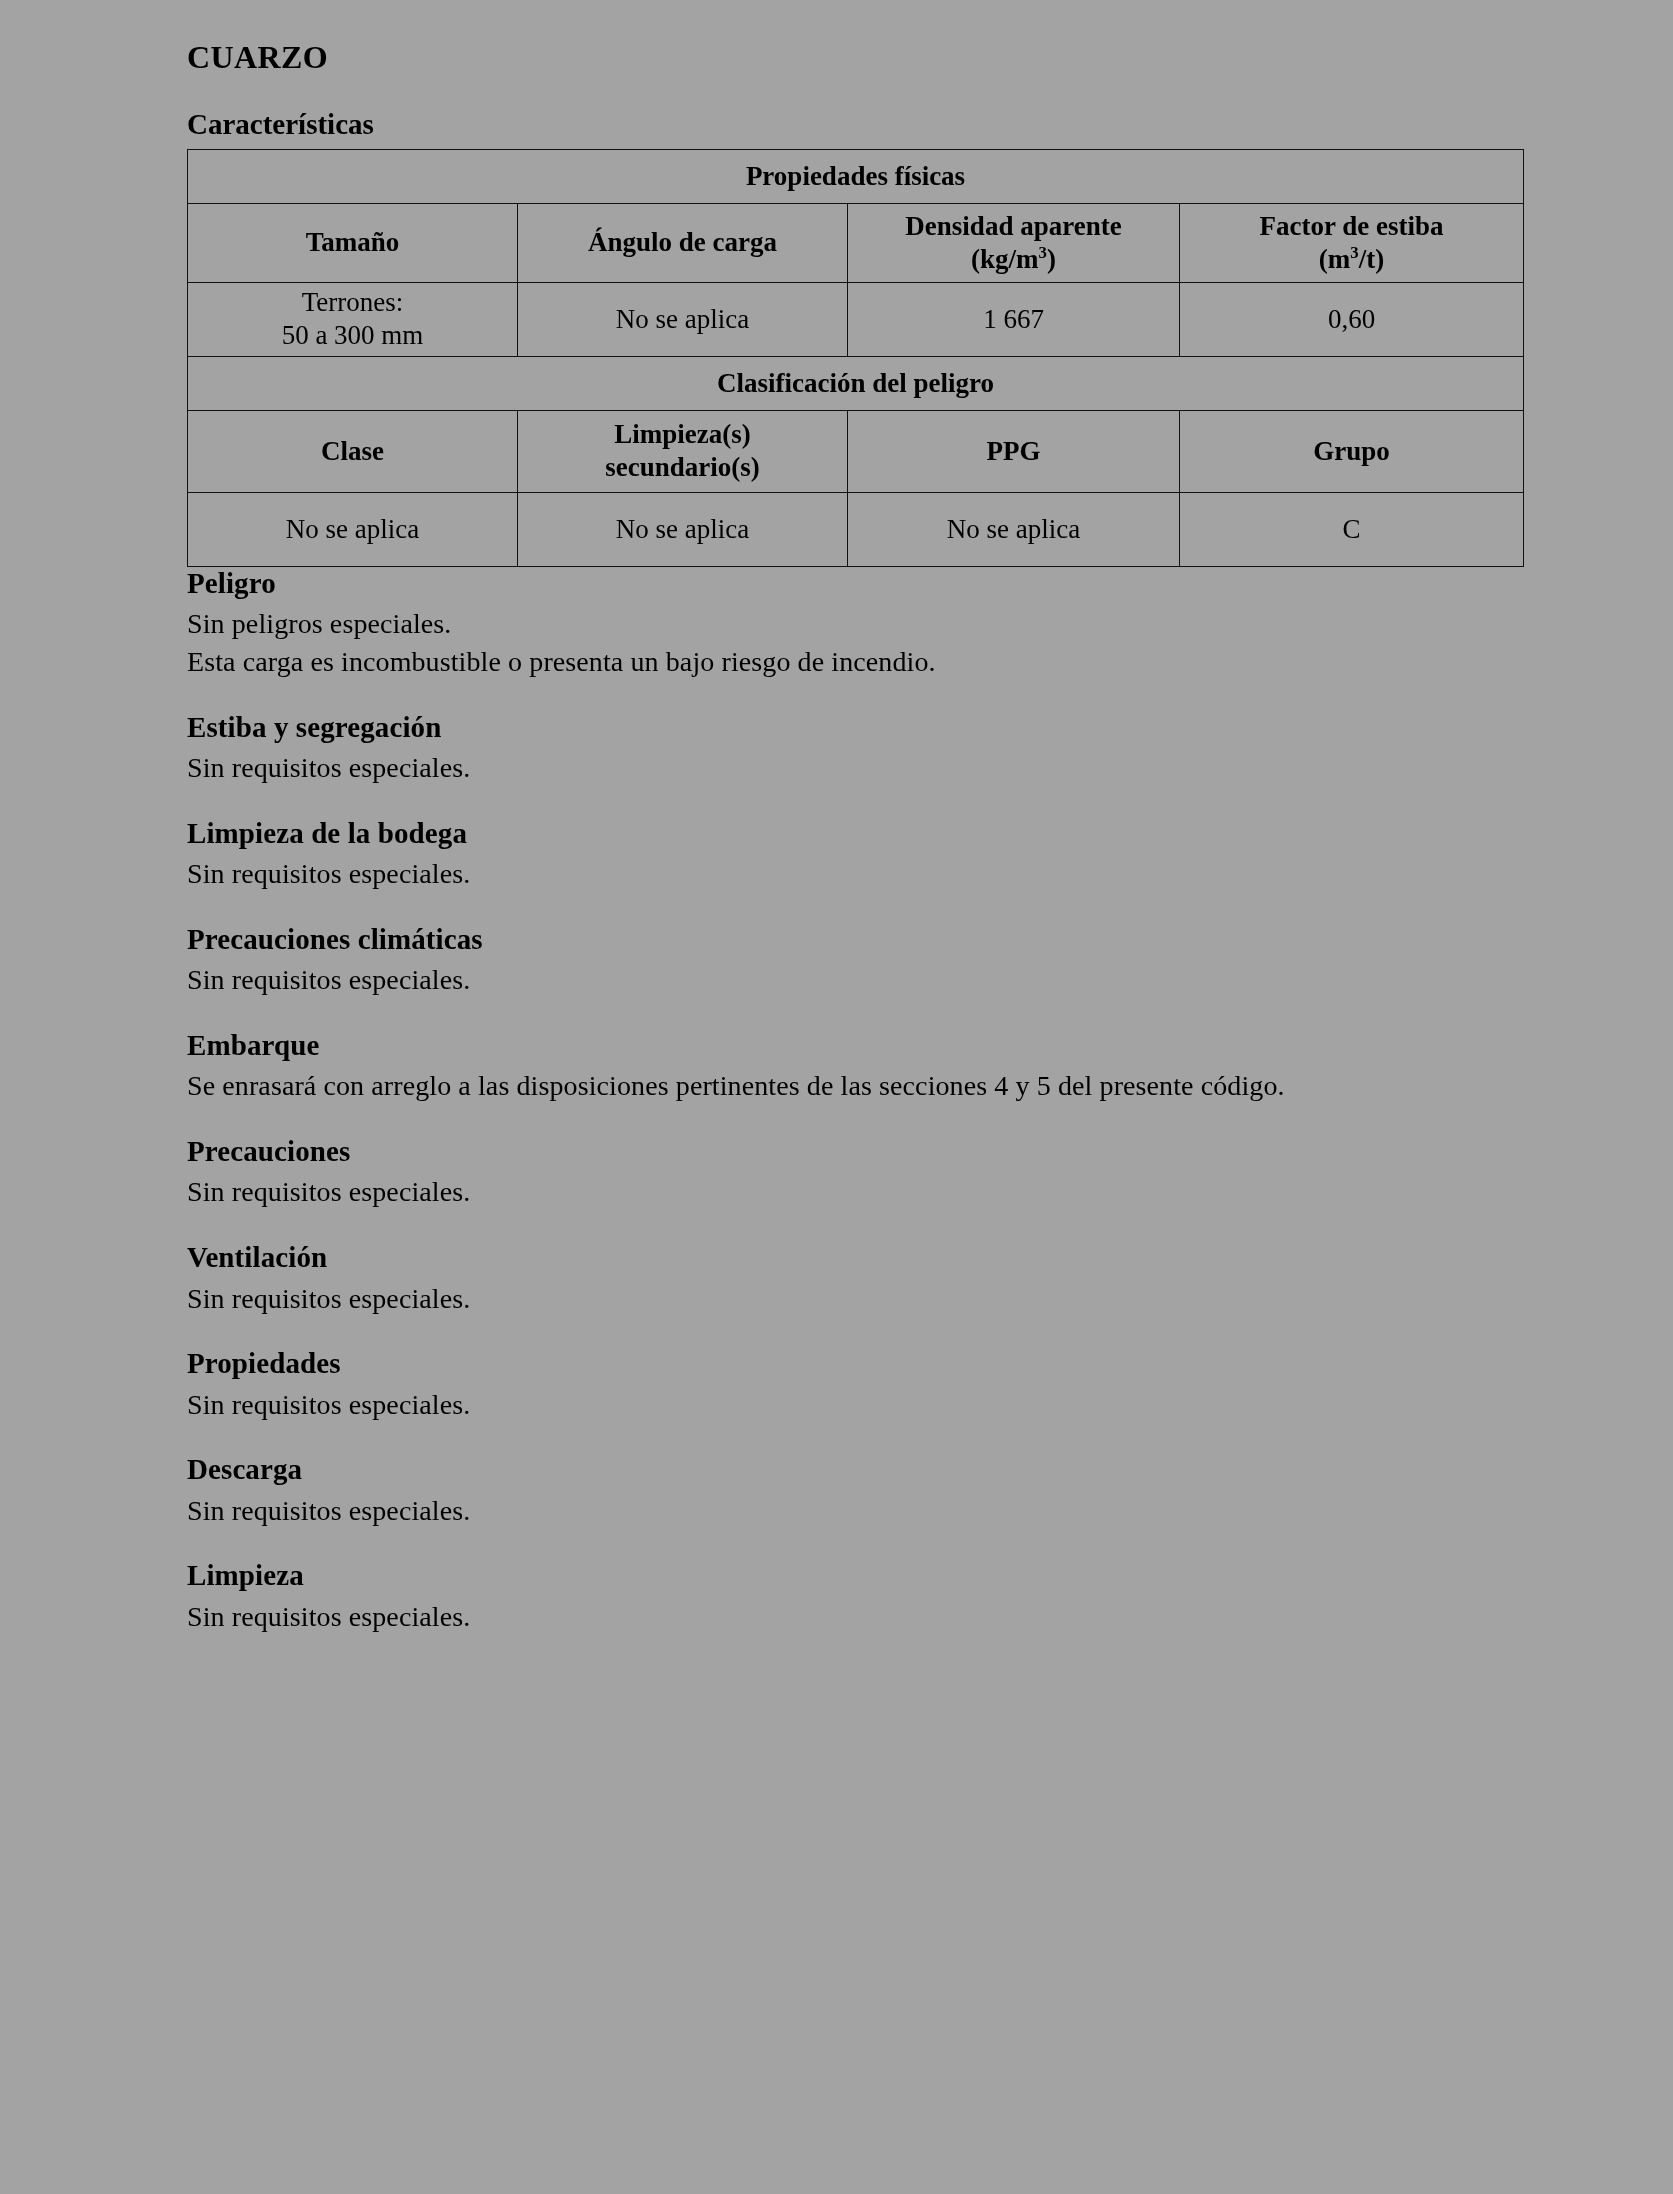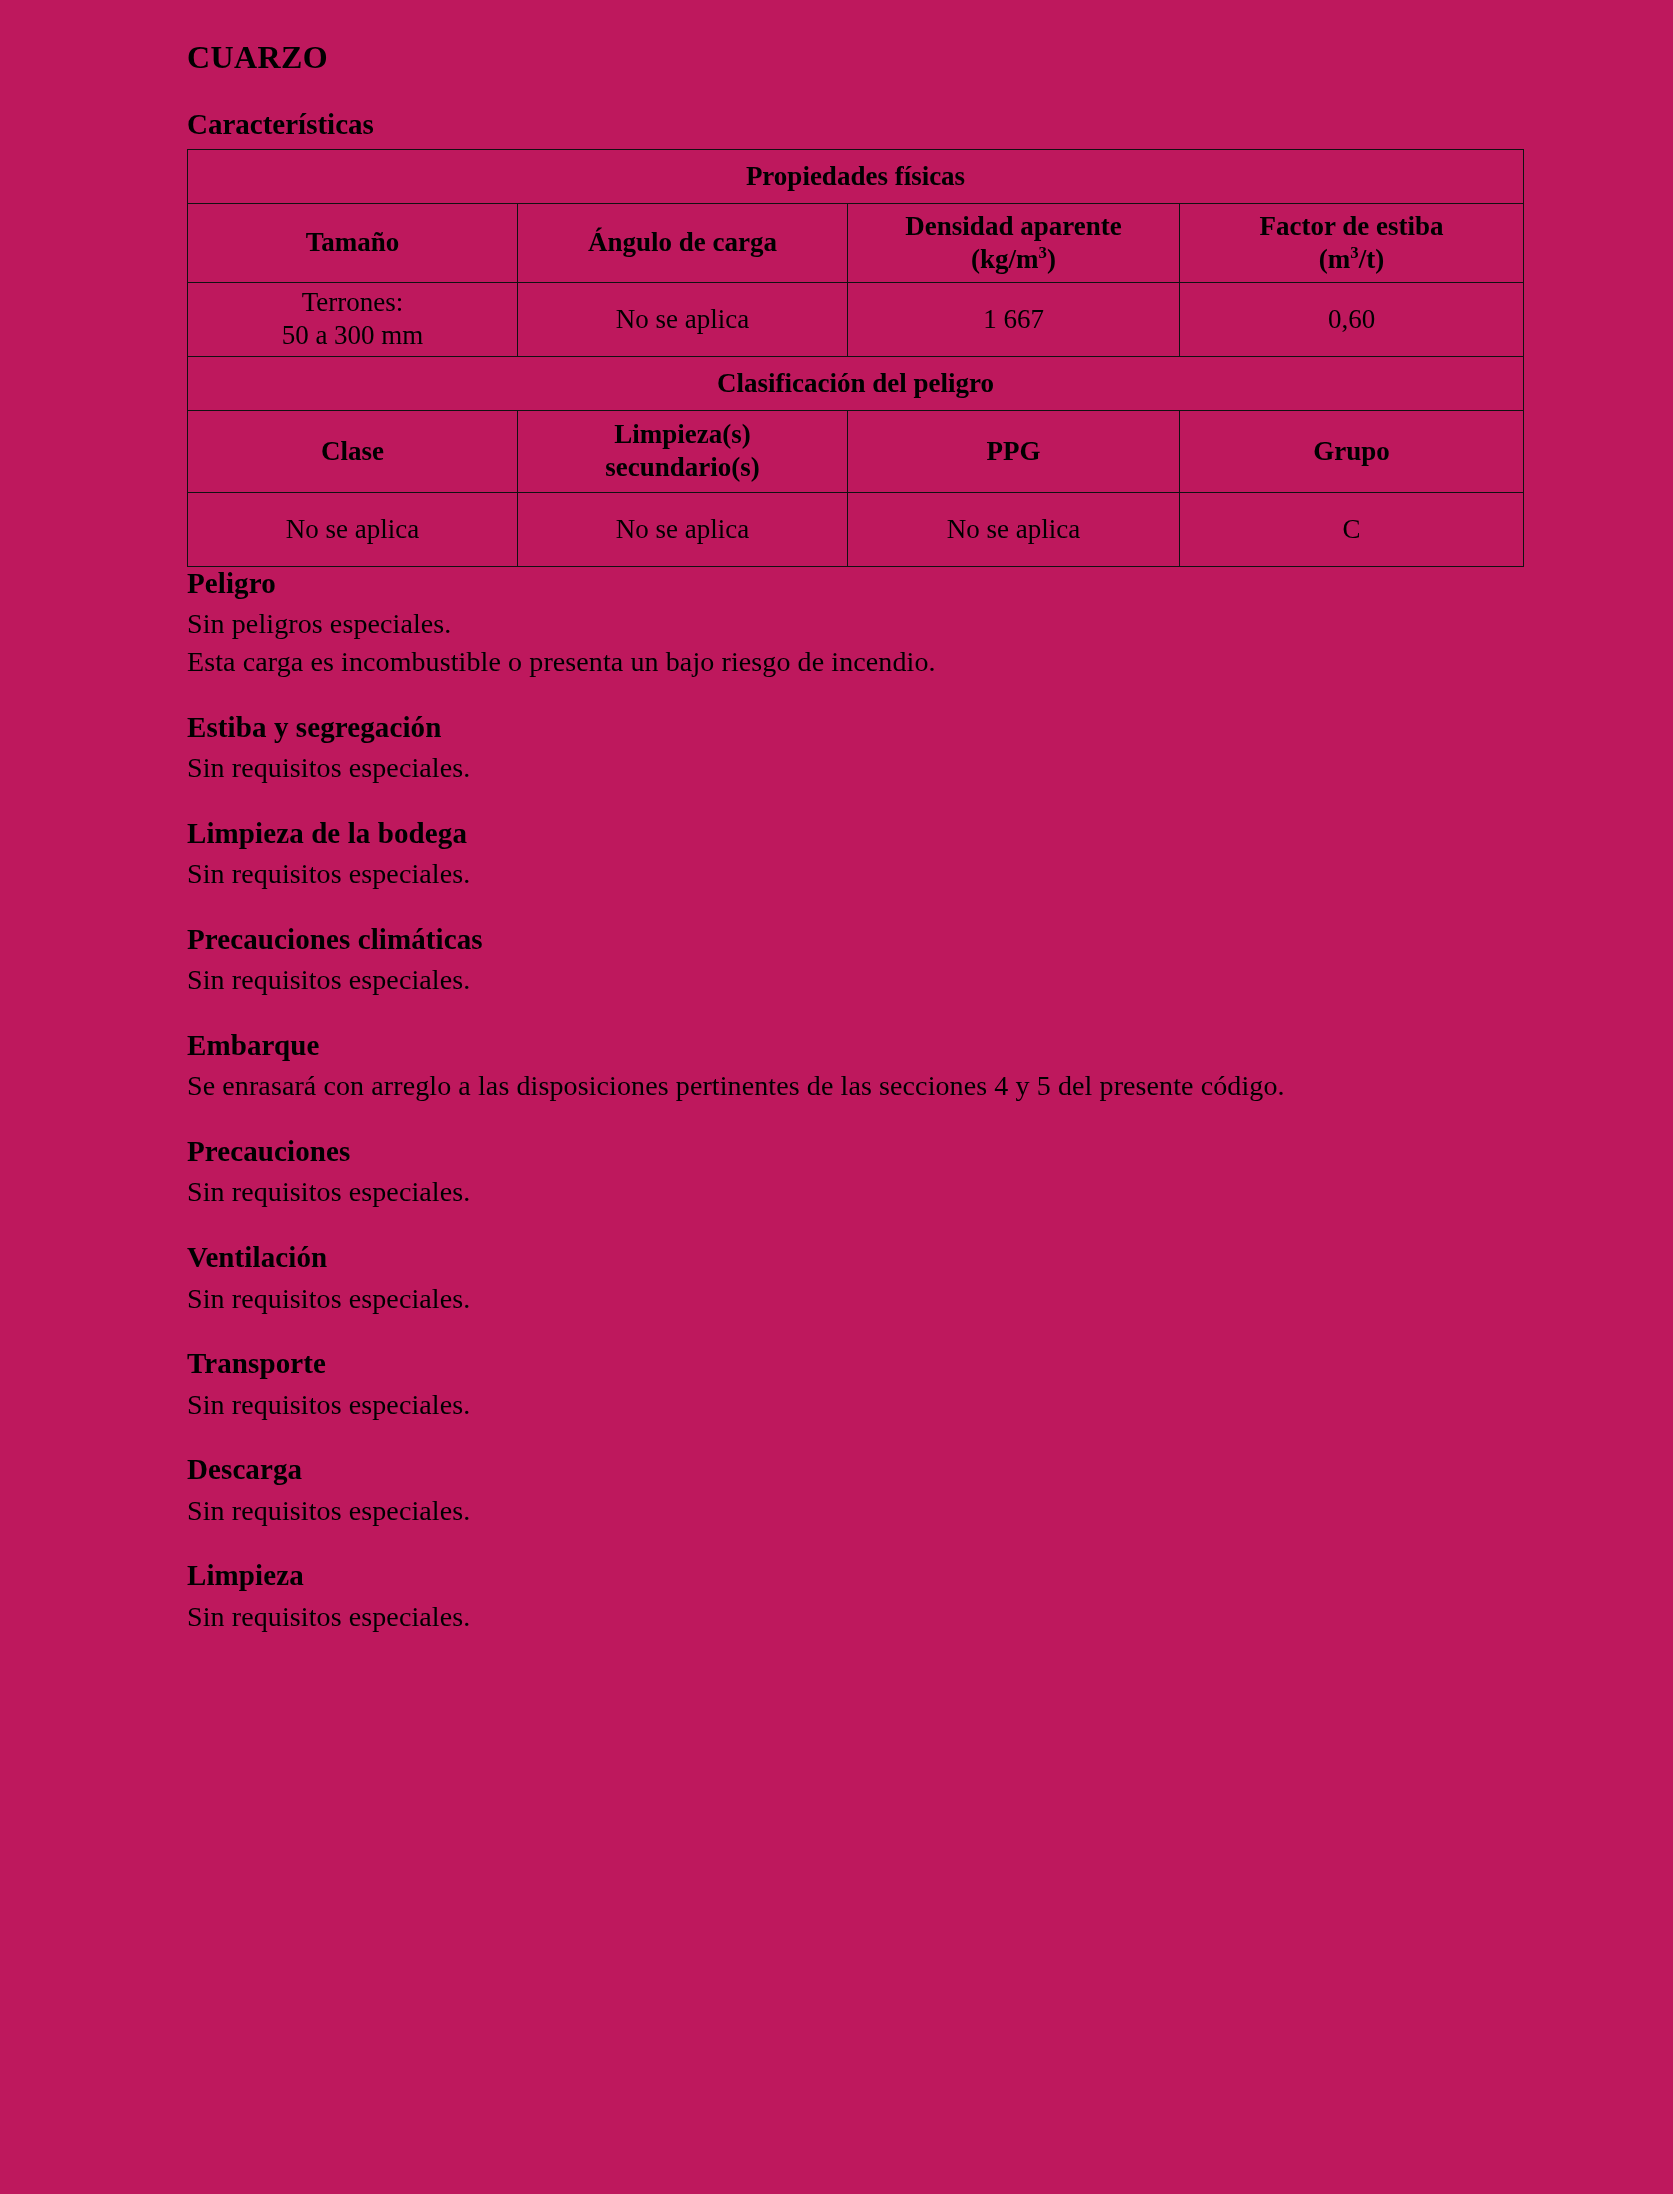--- a/index.html
+++ b/index.html
@@ -14,21 +14,21 @@
     color: #000000;
     -webkit-font-smoothing: antialiased;
   }
 
   .page {
     position: relative;
     width: 1673px;
     height: 2194px;
     box-sizing: border-box;
     padding: 28.5px 0 0 0;
-    background: #be185d;
+    background: #a3a3a3;
   }
 
   .content {
     margin-left: 187px;
     width: 1337px;
   }
 
   
   .doc-title {
     font-family: "Liberation Serif", serif;
@@ -225,21 +225,21 @@
             <div class="body-text">Sin requisitos especiales.</div>
           </div>
         </div>
         <div class="section-block">
           <div class="section-heading">Ventilación</div>
           <div class="multi-line">
             <div class="body-text">Sin requisitos especiales.</div>
           </div>
         </div>
         <div class="section-block">
-          <div class="section-heading">Transporte</div>
+          <div class="section-heading">Propiedades</div>
           <div class="multi-line">
             <div class="body-text">Sin requisitos especiales.</div>
           </div>
         </div>
         <div class="section-block">
           <div class="section-heading">Descarga</div>
           <div class="multi-line">
             <div class="body-text">Sin requisitos especiales.</div>
           </div>
         </div>

